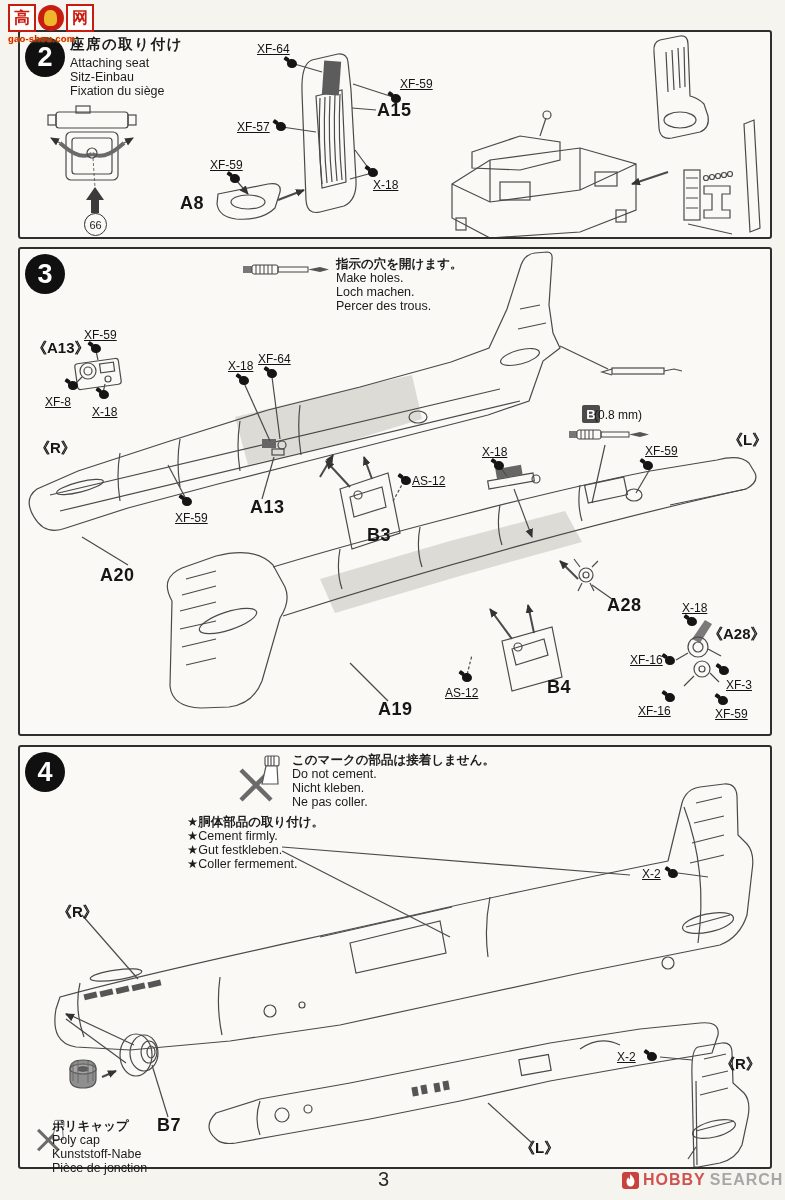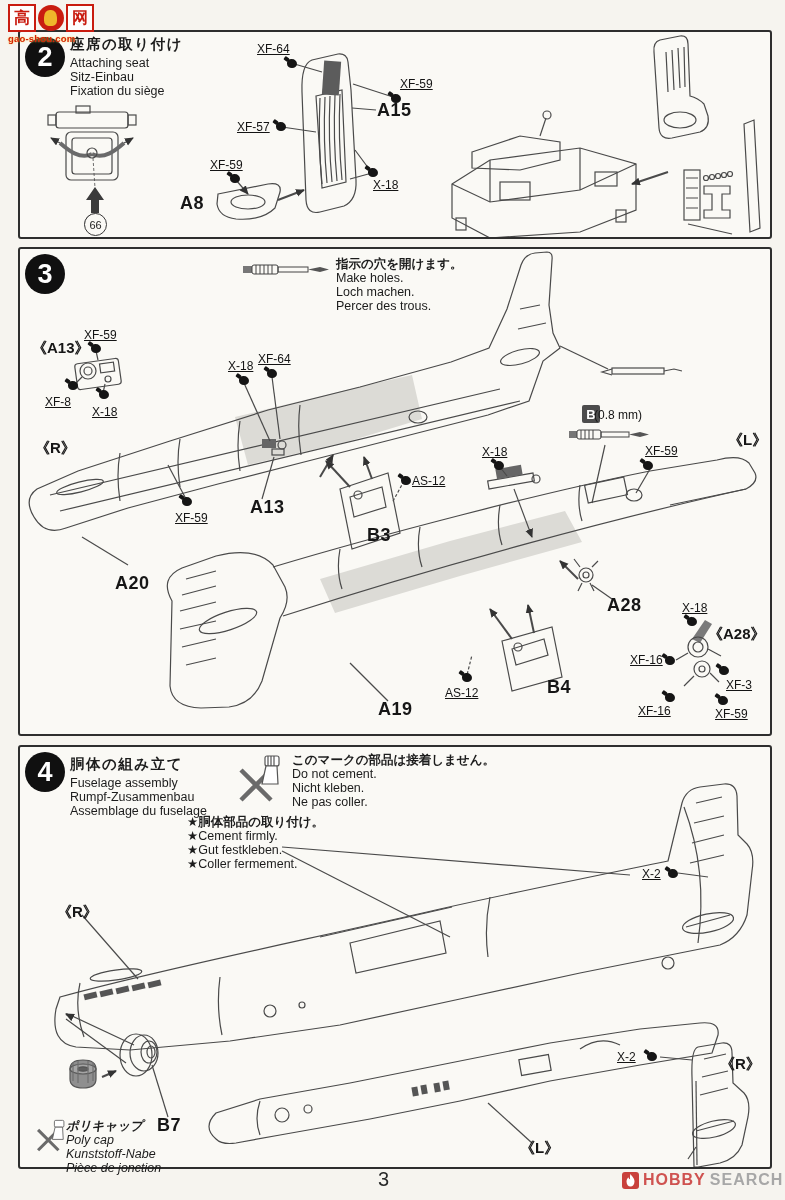--- a/index.html
+++ b/index.html
@@ -265,21 +265,21 @@
     <i class="blob" style="left:219px;top:127px;"></i>
     <div class="co" style="left:238px;top:103px;">XF-64</div>
     <i class="blob" style="left:247px;top:120px;"></i>
     <div class="side" style="left:15px;top:190px;">《R》</div>
     <div class="co" style="left:155px;top:262px;">XF-59</div>
     <i class="blob" style="left:162px;top:248px;"></i>
     <div class="pl" style="left:230px;top:248px;">A13</div>
     <div class="pl" style="left:347px;top:276px;">B3</div>
     <div class="co" style="left:392px;top:225px;">AS-12</div>
     <i class="blob" style="left:381px;top:227px;"></i>
-    <div class="pl" style="left:95px;top:316px;margin-top:8px;">A20</div>
+    <div class="pl" style="left:80px;top:316px;">A20</div>
     <div class="bbox" style="left:562px;top:156px;">B</div>
     <div class="mm" style="left:574px;top:159px;">(0.8 mm)</div>
     <svg class="art" style="left:548px;top:178px;" width="84" height="16" viewBox="0 0 84 16">
       <g stroke="#444" stroke-width="1" fill="none">
         <rect x="1" y="4" width="8" height="7" fill="#777" stroke="none"></rect>
         <rect x="9" y="3" width="24" height="9" rx="2"></rect>
         <path d="M13,3 v9 M17,3 v9 M21,3 v9 M25,3 v9"></path>
         <rect x="33" y="5" width="28" height="5"></rect>
         <path d="M61,7.5 l11,-2.5 l9,2.5 l-9,2.5 Z" fill="#555" stroke="none"></path>
       </g>
@@ -374,26 +374,20 @@
         <path d="M678,300 L702,296 Q712,295 712,306 L713,336 L724,346 Q731,354 728,370 L722,398 Q716,412 700,416 L678,420 L674,420 L672,330 Q671,302 678,300 Z"></path>
         <path d="M684,312 l22,-5 M682,330 l26,-6 M680,348 l28,-7"></path>
         <path d="M676,334 L677,418"></path>
         <ellipse cx="694" cy="382" rx="22" ry="8" transform="rotate(-14 694 382)"></ellipse>
         <path d="M676,384 l38,-10"></path>
         <path d="M676,400 l-8,12"></path>
         <path d="M640,310 L672,313"></path>
       </g>
     </svg>
     <div class="badge">4</div>
-    <div class="title" style="left:50px;top:8px;">
-      <div class="tja">胴体の組み立て</div>
-      <div class="tline">Fuselage assembly</div>
-      <div class="tline">Rumpf-Zusammenbau</div>
-      <div class="tline">Assemblage du fuselage</div>
-    </div>
     <svg class="art" style="left:215px;top:7px;" width="50" height="50" viewBox="0 0 50 50">
       <g stroke="#6a6a6a" stroke-width="4.5" fill="none">
         <path d="M6,16 L36,46 M36,16 L6,46"></path>
       </g>
       <g stroke="#555" stroke-width="1.2" fill="#fff">
         <rect x="30" y="2" width="14" height="10" rx="2"></rect>
         <path d="M33,2 v10 M36,2 v10 M39,2 v10" fill="none"></path>
         <path d="M31,12 L27,30 L43,30 L42,12 Z"></path>
       </g>
     </svg>
@@ -415,21 +409,21 @@
     <div class="pl" style="left:137px;top:368px;">B7</div>
     <svg class="art" style="left:14px;top:372px;" width="34" height="34" viewBox="0 0 50 50">
       <g stroke="#6a6a6a" stroke-width="4.5" fill="none">
         <path d="M6,16 L36,46 M36,16 L6,46"></path>
       </g>
       <g stroke="#555" stroke-width="1.2" fill="#fff">
         <rect x="30" y="2" width="14" height="10" rx="2"></rect>
         <path d="M31,12 L27,30 L43,30 L42,12 Z"></path>
       </g>
     </svg>
-    <div class="note" style="left:46px;top:372px;font-style:italic;">
+    <div class="note" style="left:32px;top:372px;">
       <div class="tline" style="font-weight:700;">ポリキャップ</div>
       <div class="tline">Poly cap</div>
       <div class="tline">Kunststoff-Nabe</div>
       <div class="tline">Pièce de jonction</div>
     </div>
     <div class="side" style="left:500px;top:392px;">《L》</div>
     <div class="co" style="left:597px;top:303px;">X-2</div>
     <i class="blob" style="left:627px;top:305px;"></i>
     <div class="side" style="left:700px;top:308px;">《R》</div>
   </section>

